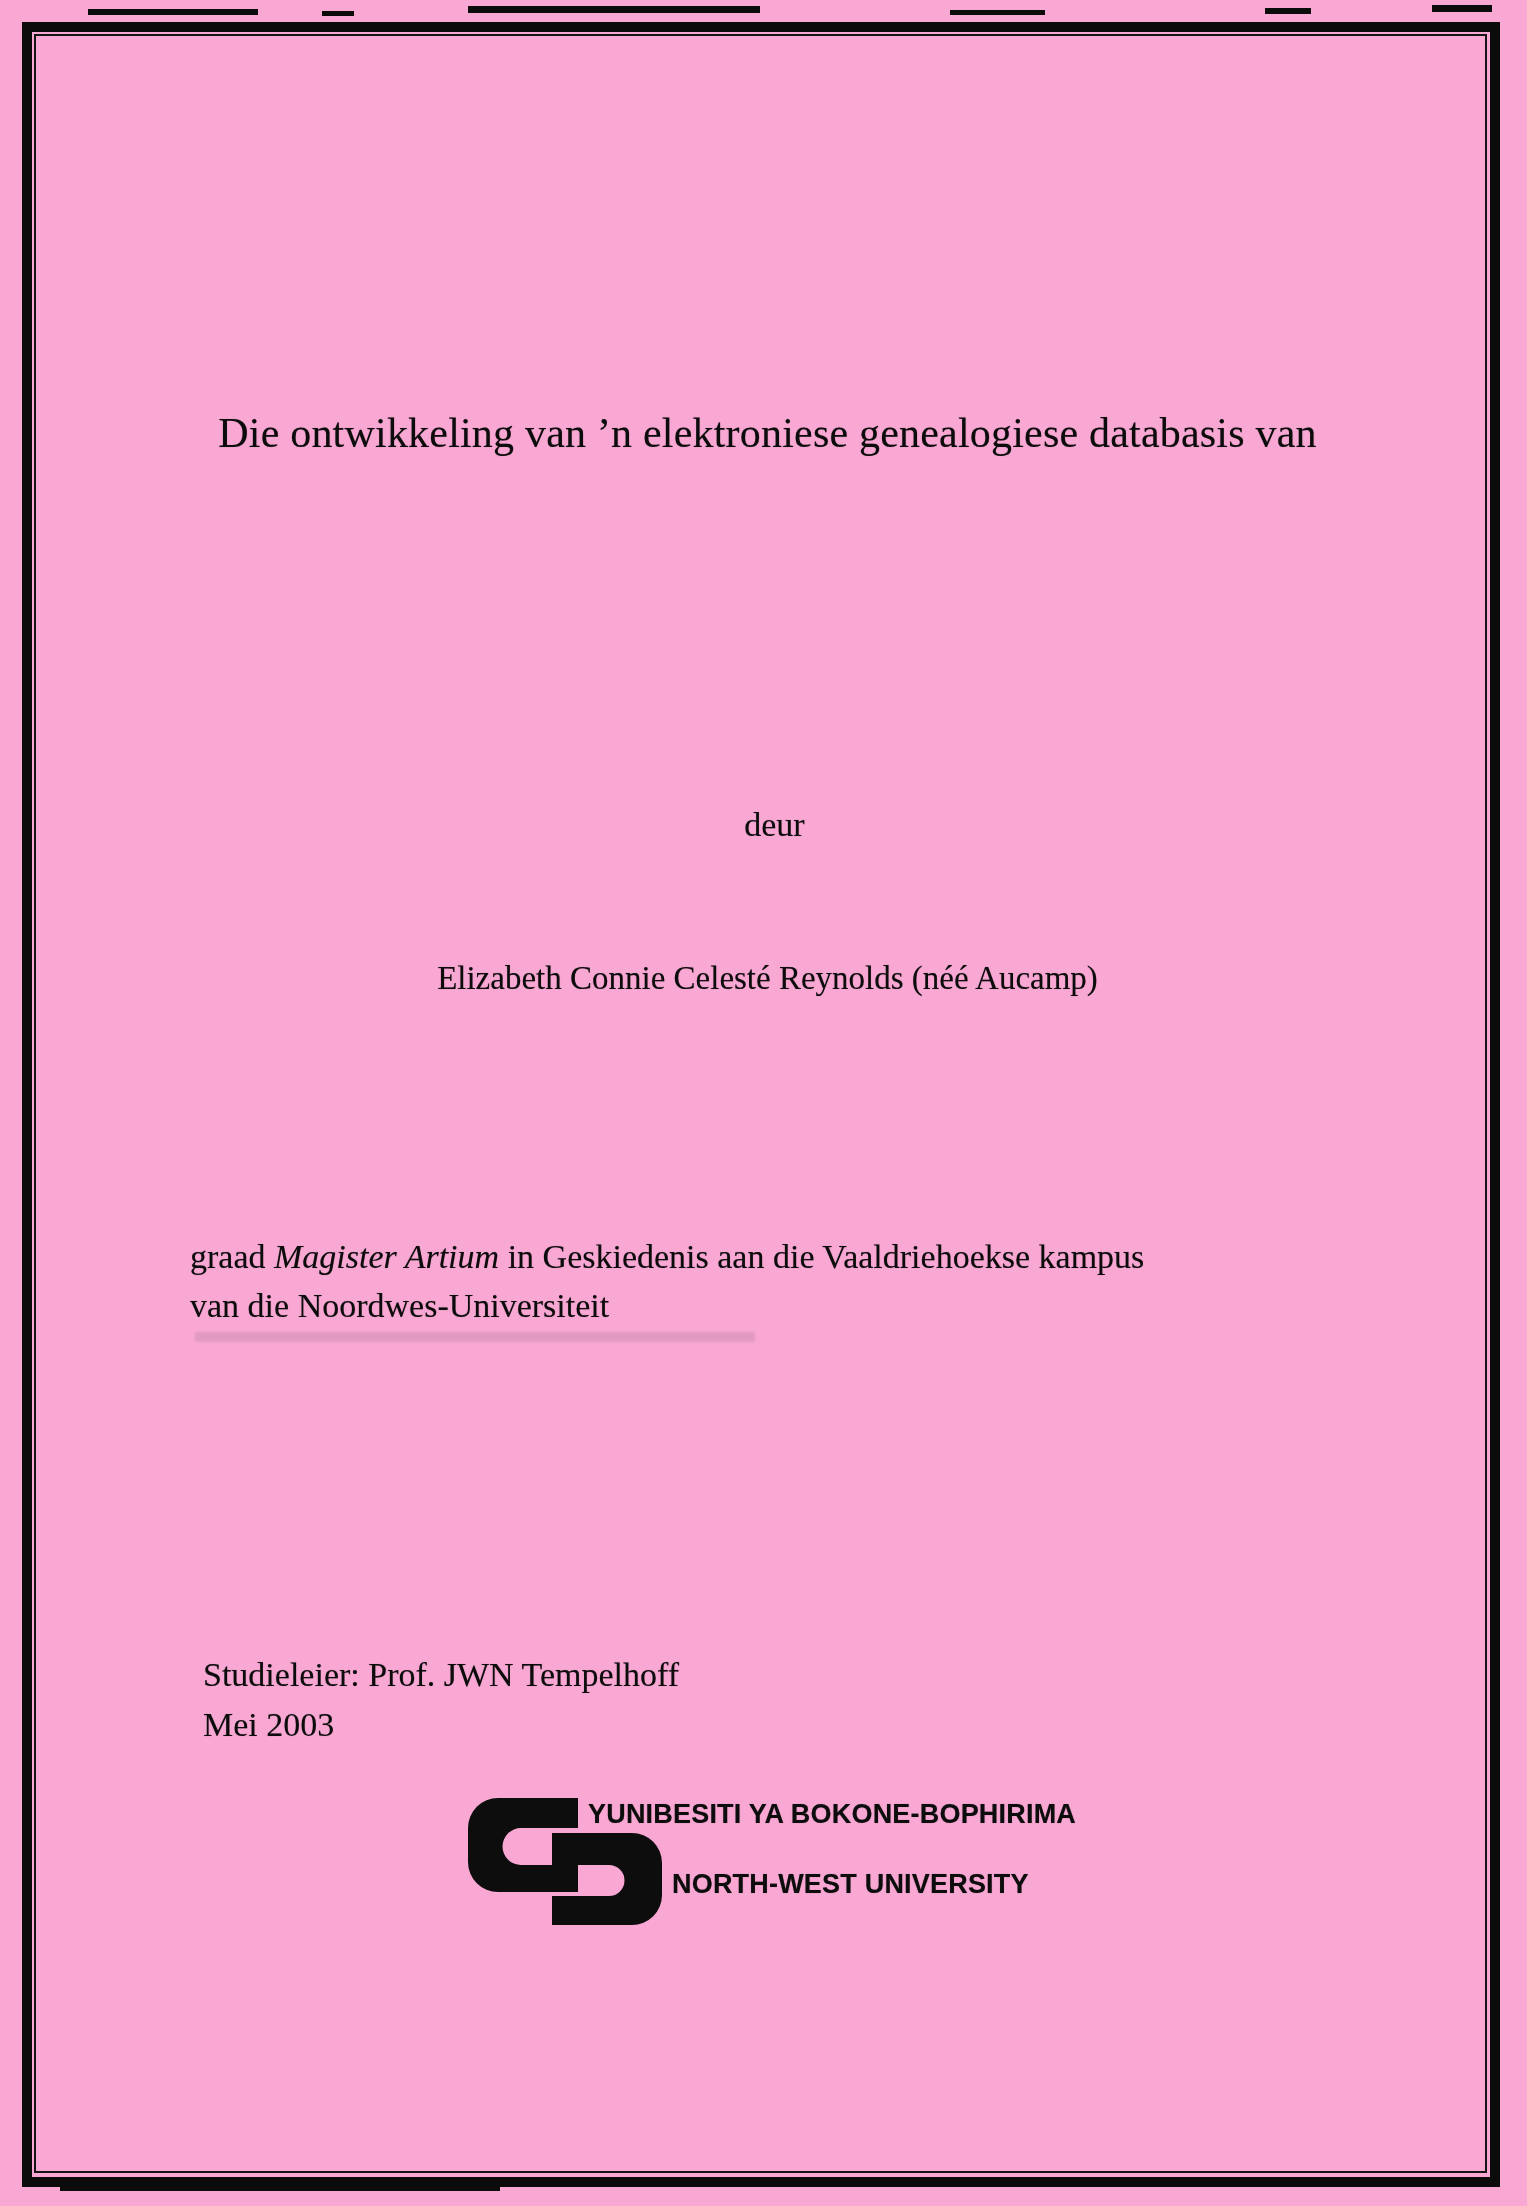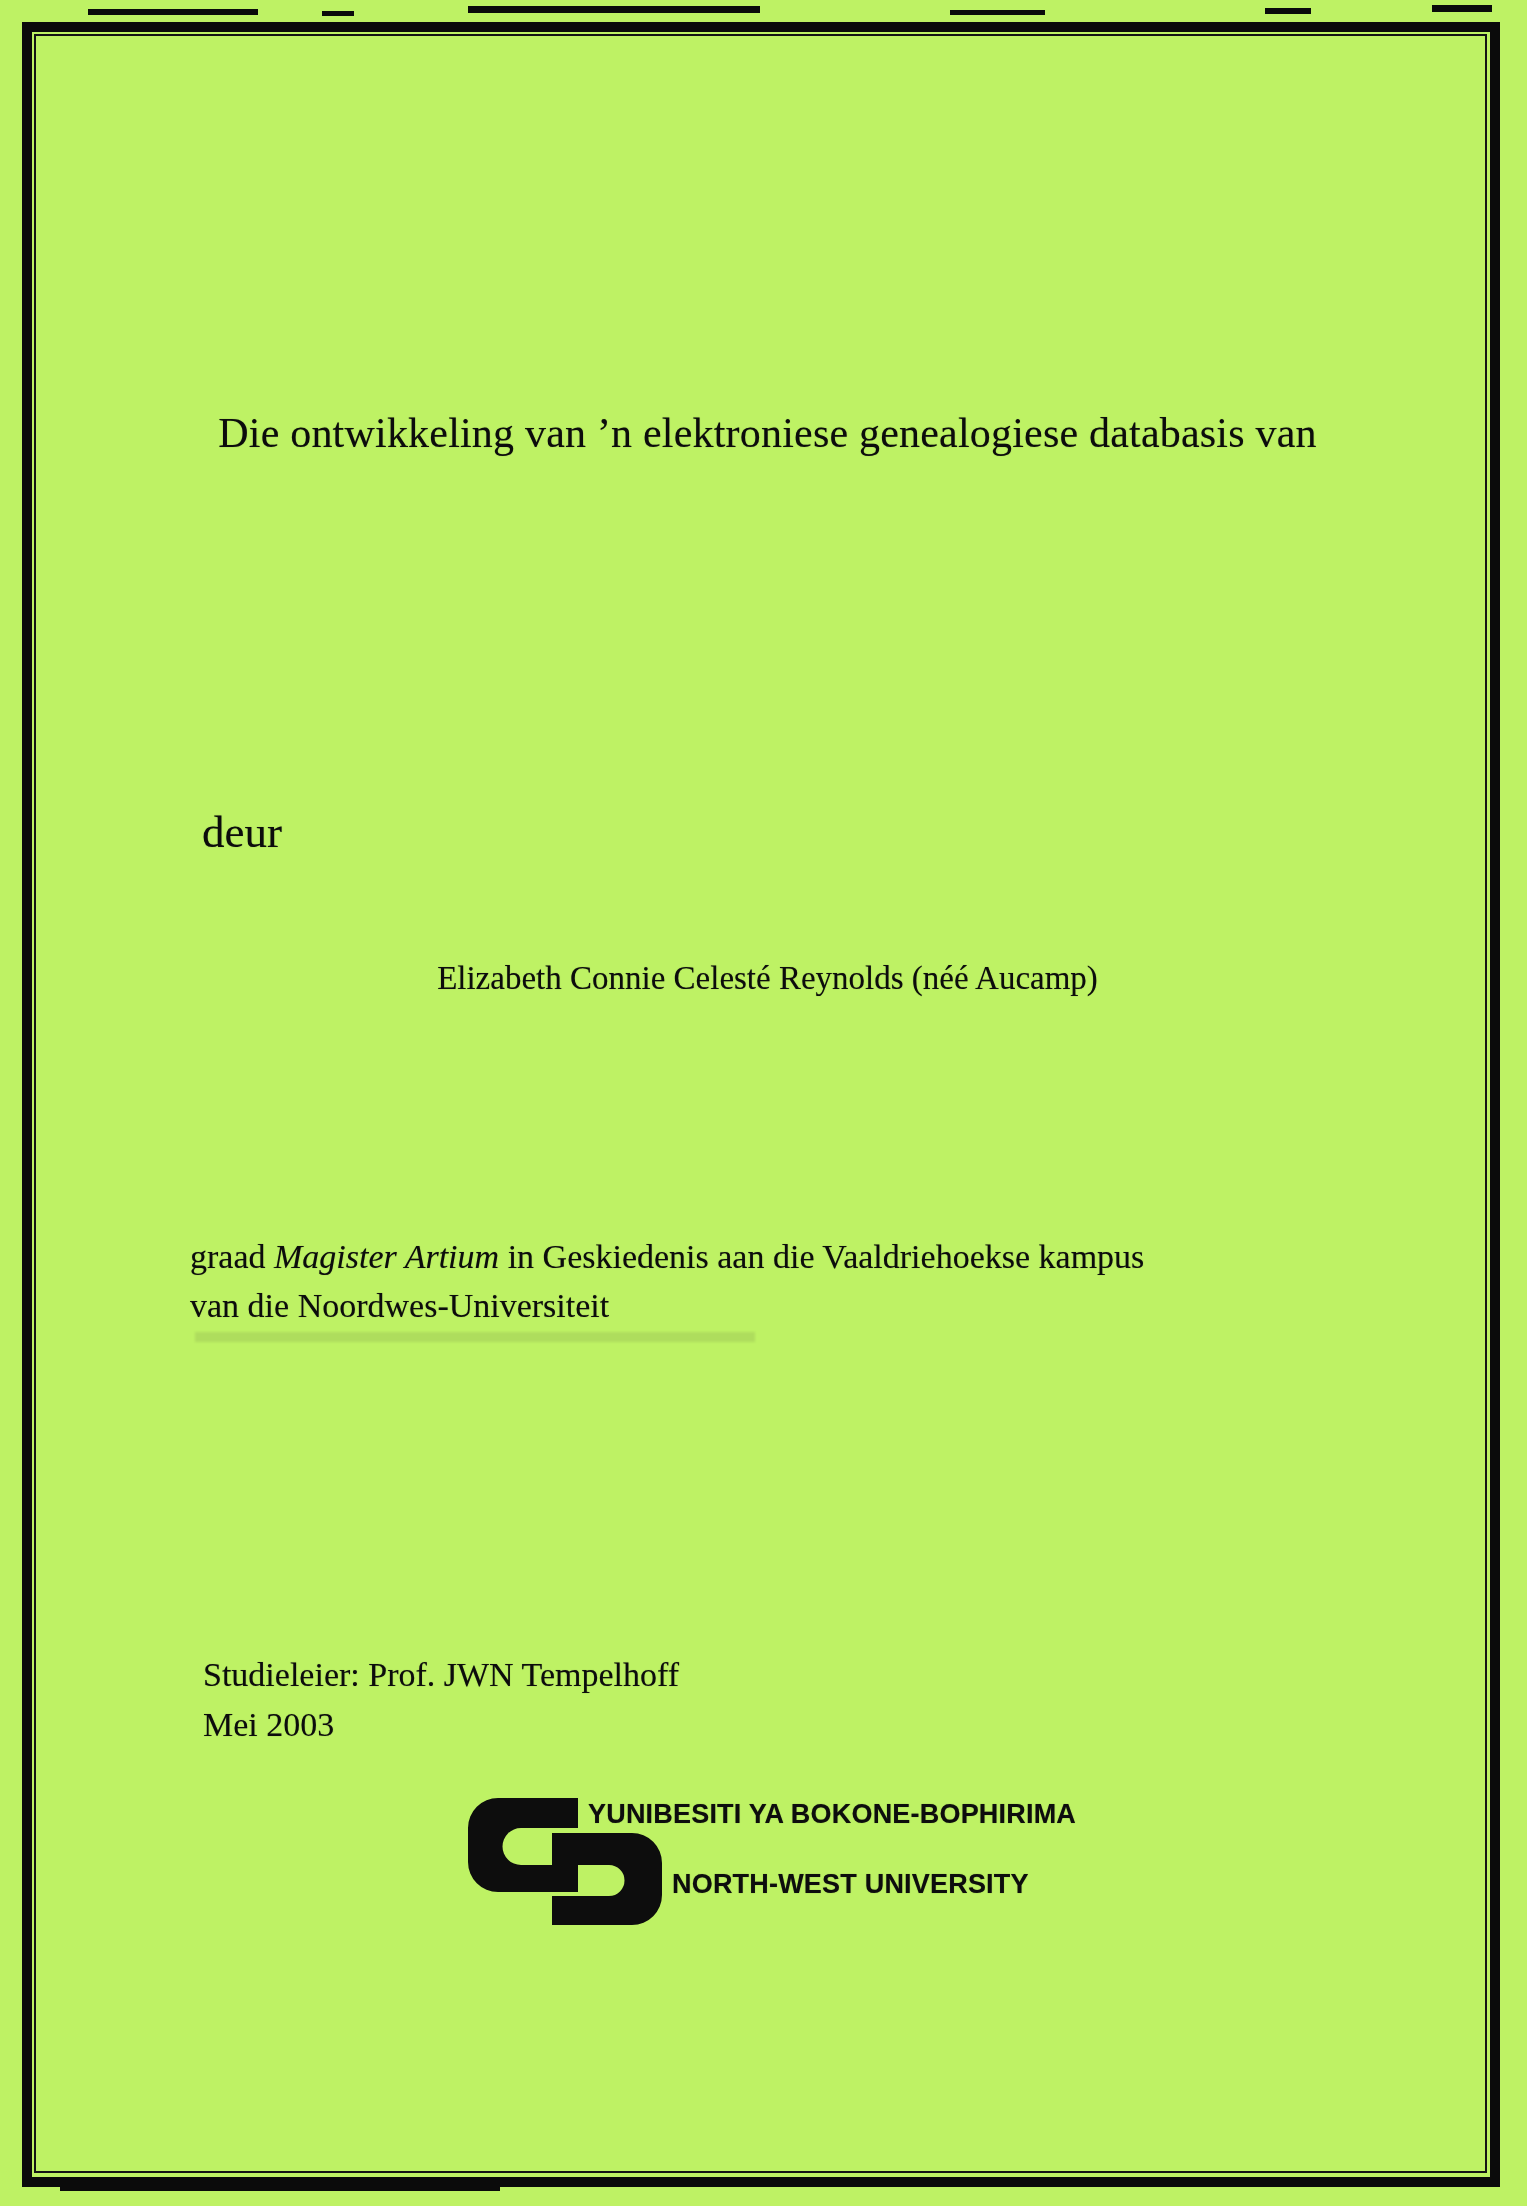--- a/index.html
+++ b/index.html
@@ -1,19 +1,19 @@
 <!DOCTYPE html>
 <html><head>
 <meta charset="utf-8">
 <style>
   html,body{margin:0;padding:0;background:#e9e9e7;}
   .page{
     position:relative;
     width:1527px;height:2206px;
-    background:#bef264;
+    background:#f9a8d4;
     overflow:hidden;
     font-family:"Liberation Serif","DejaVu Serif",serif;
     color:#0c0c0c;
   }
   .abs{position:absolute;}
   
   .border-outer{
     left:22px;top:22px;width:1478px;height:2165px;
     border:10px solid #0b0b0b;box-sizing:border-box;
   }
@@ -25,22 +25,22 @@
   .artifact{background:#0b0b0b;}
   .smudge{background:rgba(40,40,40,0.10);filter:blur(1px);}
   
   .ink{color:#0c0c0c;text-shadow:0 0 1px rgba(10,10,10,0.35);}
   .title{
     left:185px;top:394px;width:1165px;
     font-size:42px;line-height:78px;
     text-align:center;letter-spacing:0.2px;
   }
   .byline{
-    left:202px;top:806px;width:1165px;
-    font-size:45px;
+    left:192px;top:806px;width:1165px;
+    font-size:34px;text-align:center;
   }
   .author{
     left:185px;top:960px;width:1165px;
     font-size:33px;text-align:center;
   }
   .statement{
     left:190px;top:1232px;width:1160px;
     font-size:34px;line-height:49px;
   }
   .statement .justified{text-align:justify;text-align-last:justify;}

